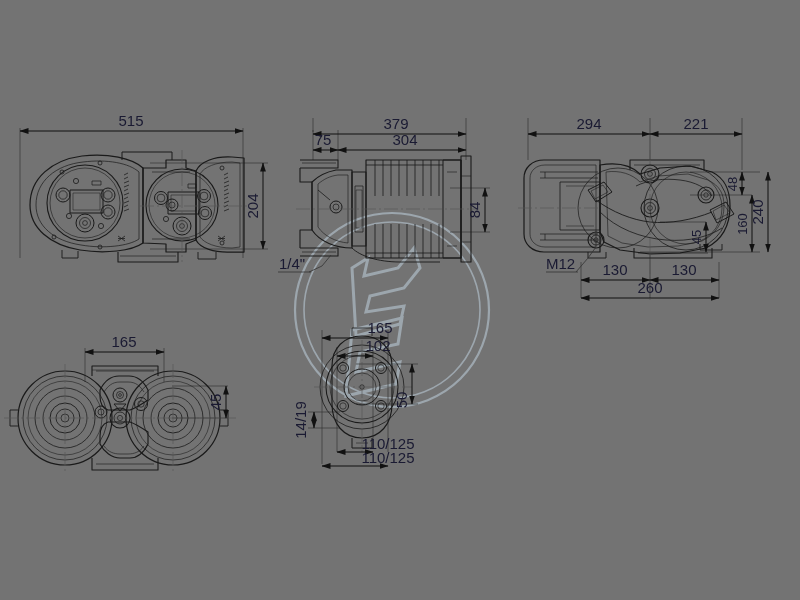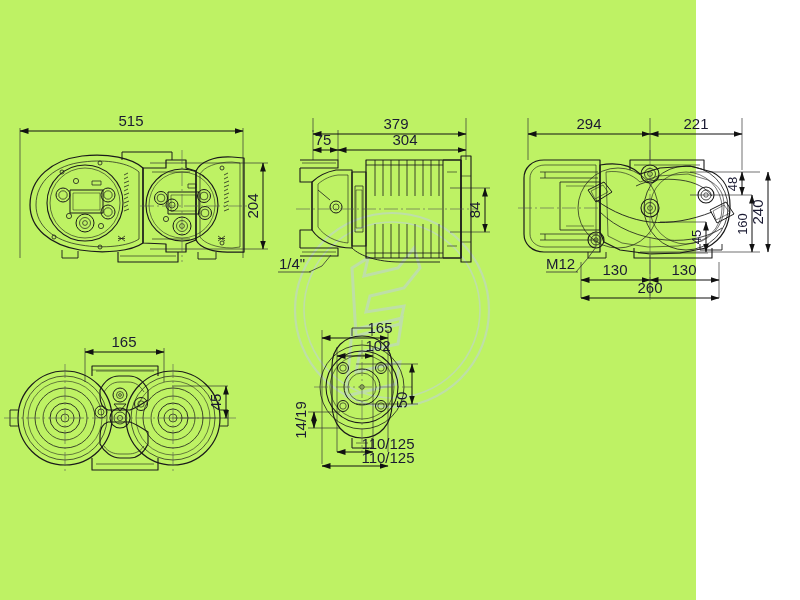--- a/index.html
+++ b/index.html
@@ -1,18 +1,18 @@
 <!DOCTYPE html>
 <html><head>
 <meta charset="utf-8">
 <style>
   html,body{margin:0;padding:0;background:#ffffff;}
   body{width:800px;height:600px;overflow:hidden;
        font-family:"Liberation Sans", sans-serif;}
-  #stage{position:relative;width:696px;height:600px;background:#bef264;}
+  #stage{position:relative;width:800px;height:600px;background:#737373;}
   svg#drawing{position:absolute;left:0;top:0;width:800px;height:600px;display:block;}
   .dimtext{font-family:"Liberation Sans", sans-serif;font-size:15px;fill:#1a1a32;}
   .dimtext.small{font-size:13px;}
   text{user-select:none;}
 </style>
 </head>
 <body>
 
 <div id="stage">
 

